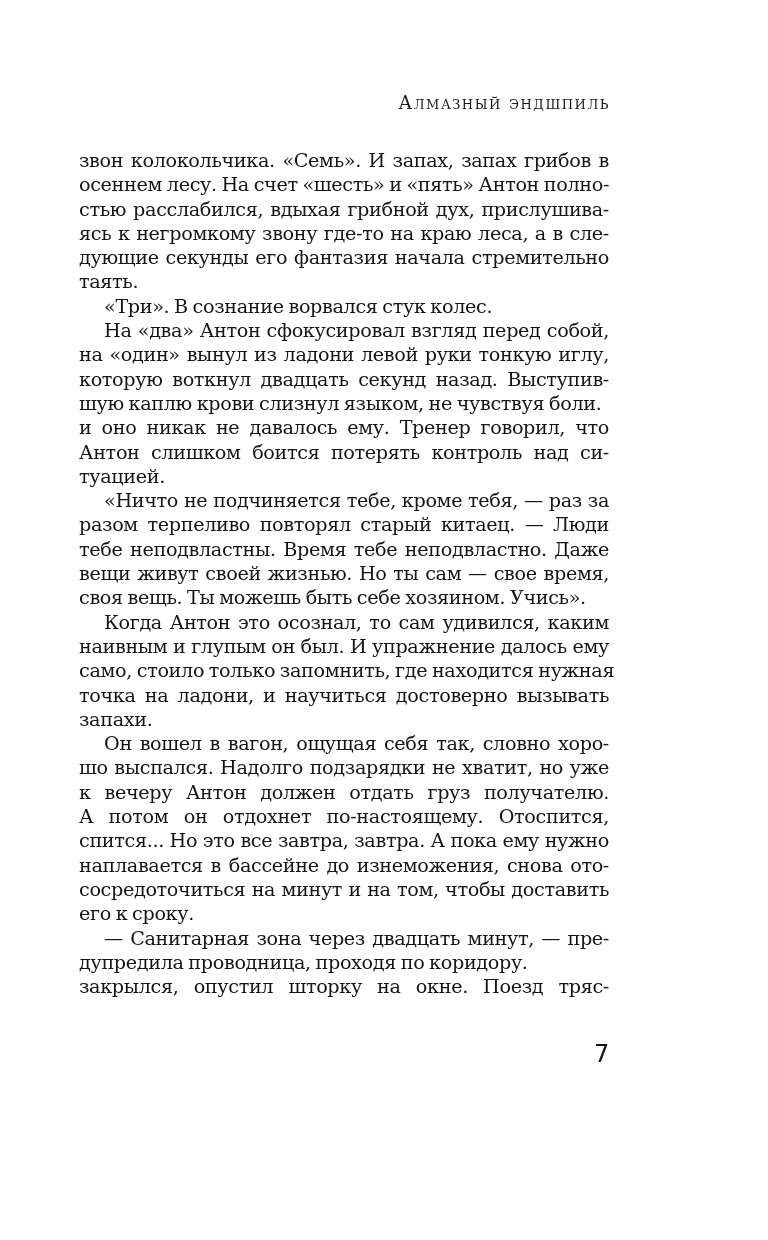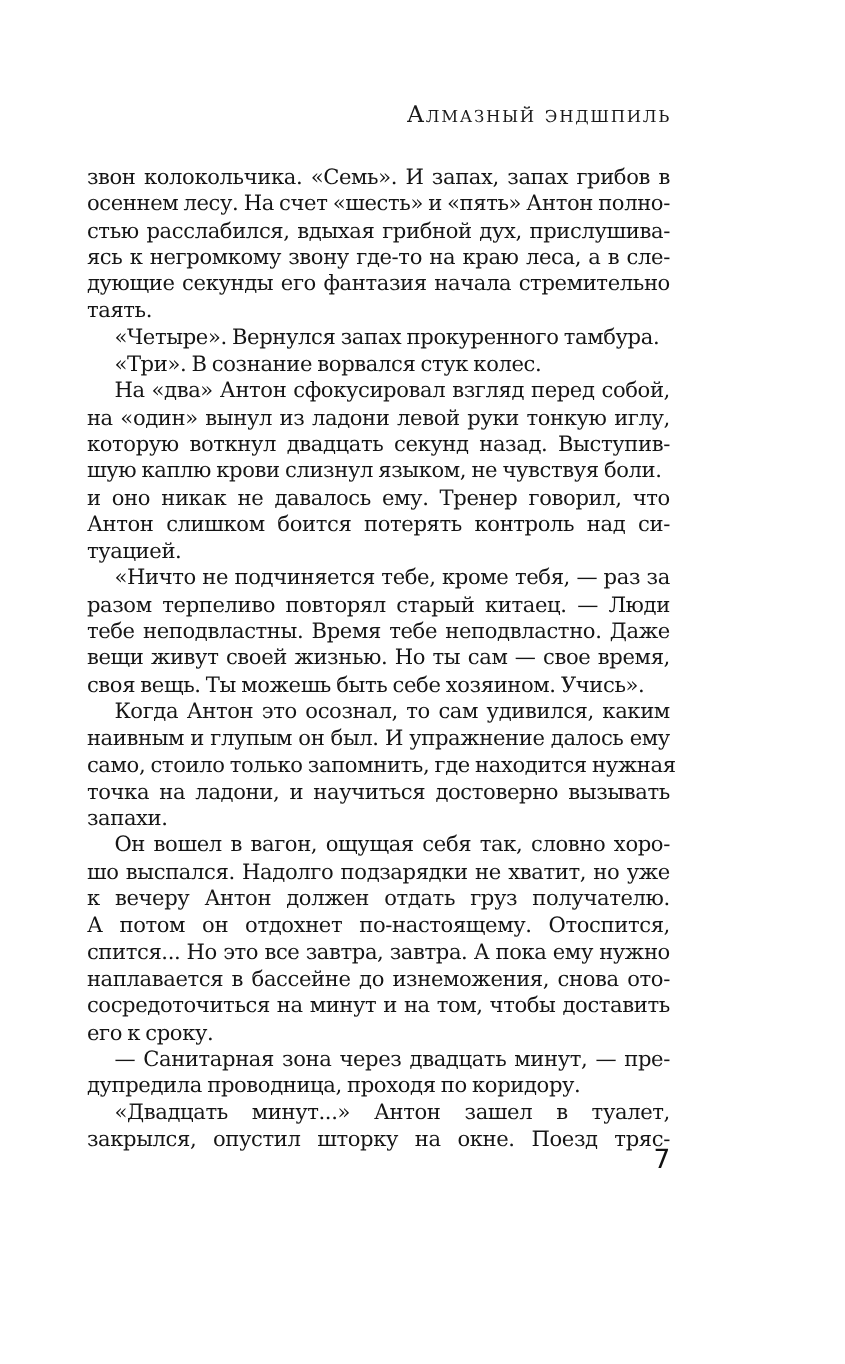--- a/index.html
+++ b/index.html
@@ -1,21 +1,21 @@
 <!DOCTYPE html>
 <html><head>
 <meta charset="utf-8">
 <style>
   html, body { margin: 0; padding: 0; background: #ffffff; }
   body { width: 768px; height: 1240px; position: relative; overflow: hidden; }
   .page { position: absolute; left: 0; top: 0; width: 768px; height: 1240px; background: #fff; }
   .running-head {
     position: absolute; top: 92px; right: 158px;
     font-family: "DejaVu Serif", "Liberation Serif", serif;
-    font-size: 21px; letter-spacing: 1.5px; color: #1a1a1a;
+    font-size: 18px; letter-spacing: 1.5px; color: #1a1a1a;
     font-variant: small-caps;
   }
   .text-block {
     position: absolute; left: 79px; top: 149px; width: 530px;
     font-family: "DejaVu Serif", "Liberation Serif", serif;
     font-size: 19.2px; color: #151515;
   }
   .line {
     height: 24.3px; line-height: 24.3px; white-space: nowrap;
     text-align: justify; text-align-last: justify; overflow: visible;
@@ -34,21 +34,20 @@
 
 <div class="page">
   <div class="running-head">Алмазный эндшпиль</div>
   <div class="text-block" id="text-block">
       <div class="line">звон колокольчика. «Семь». И запах, запах грибов в</div>
       <div class="line">осеннем лесу. На счет «шесть» и «пять» Антон полно-</div>
       <div class="line">стью расслабился, вдыхая грибной дух, прислушива-</div>
       <div class="line">ясь к негромкому звону где-то на краю леса, а в сле-</div>
       <div class="line">дующие секунды его фантазия начала стремительно</div>
       <div class="line last">таять.</div>
-      <div class="line indent last">«Четыре». Вернулся запах прокуренного тамбура.</div>
       <div class="line indent last">«Три». В сознание ворвался стук колес.</div>
       <div class="line indent">На «два» Антон сфокусировал взгляд перед собой,</div>
       <div class="line">на «один» вынул из ладони левой руки тонкую иглу,</div>
       <div class="line">которую воткнул двадцать секунд назад. Выступив-</div>
       <div class="line last">шую каплю крови слизнул языком, не чувствуя боли.</div>
       <div class="line">и оно никак не давалось ему. Тренер говорил, что</div>
       <div class="line">Антон слишком боится потерять контроль над си-</div>
       <div class="line last">туацией.</div>
       <div class="line indent">«Ничто не подчиняется тебе, кроме тебя, — раз за</div>
       <div class="line">разом терпеливо повторял старый китаец. — Люди</div>
@@ -63,17 +62,16 @@
       <div class="line indent">Он вошел в вагон, ощущая себя так, словно хоро-</div>
       <div class="line">шо выспался. Надолго подзарядки не хватит, но уже</div>
       <div class="line">к вечеру Антон должен отдать груз получателю.</div>
       <div class="line">А потом он отдохнет по-настоящему. Отоспится,</div>
       <div class="line">спится... Но это все завтра, завтра. А пока ему нужно</div>
       <div class="line">наплавается в бассейне до изнеможения, снова ото-</div>
       <div class="line">сосредоточиться на минут и на том, чтобы доставить</div>
       <div class="line last">его к сроку.</div>
       <div class="line indent">— Санитарная зона через двадцать минут, — пре-</div>
       <div class="line last">дупредила проводница, проходя по коридору.</div>
-      <div class="line indent">«Двадцать минут...» Антон зашел в туалет,</div>
       <div class="line">закрылся, опустил шторку на окне. Поезд тряс-</div>
     </div>
   <div class="folio">7</div>
 </div>
 
 </body></html>

